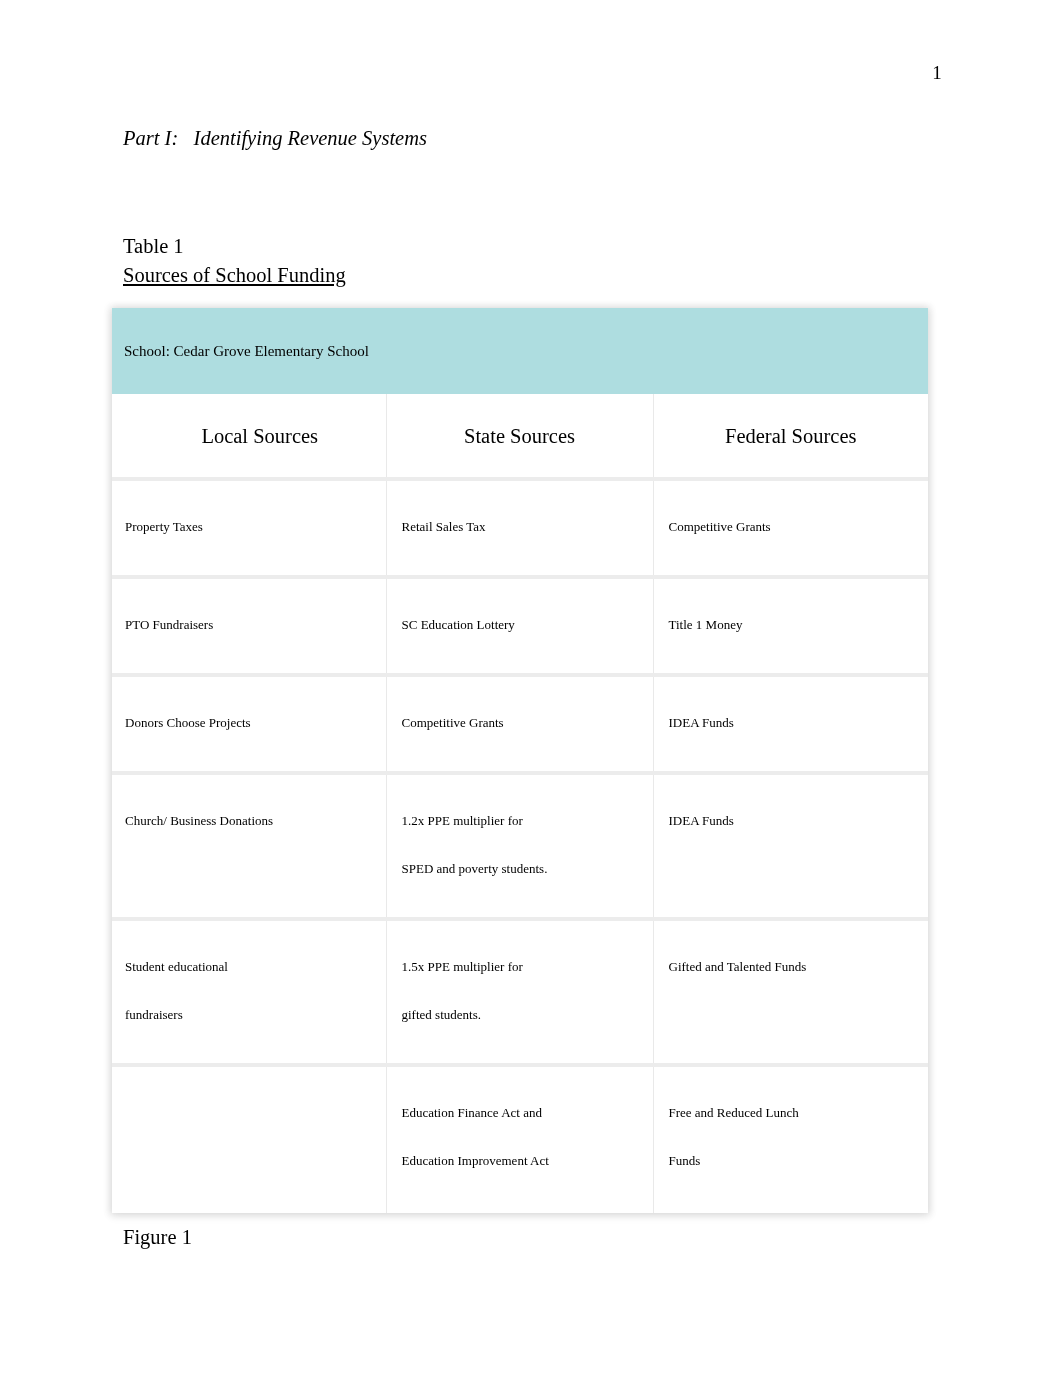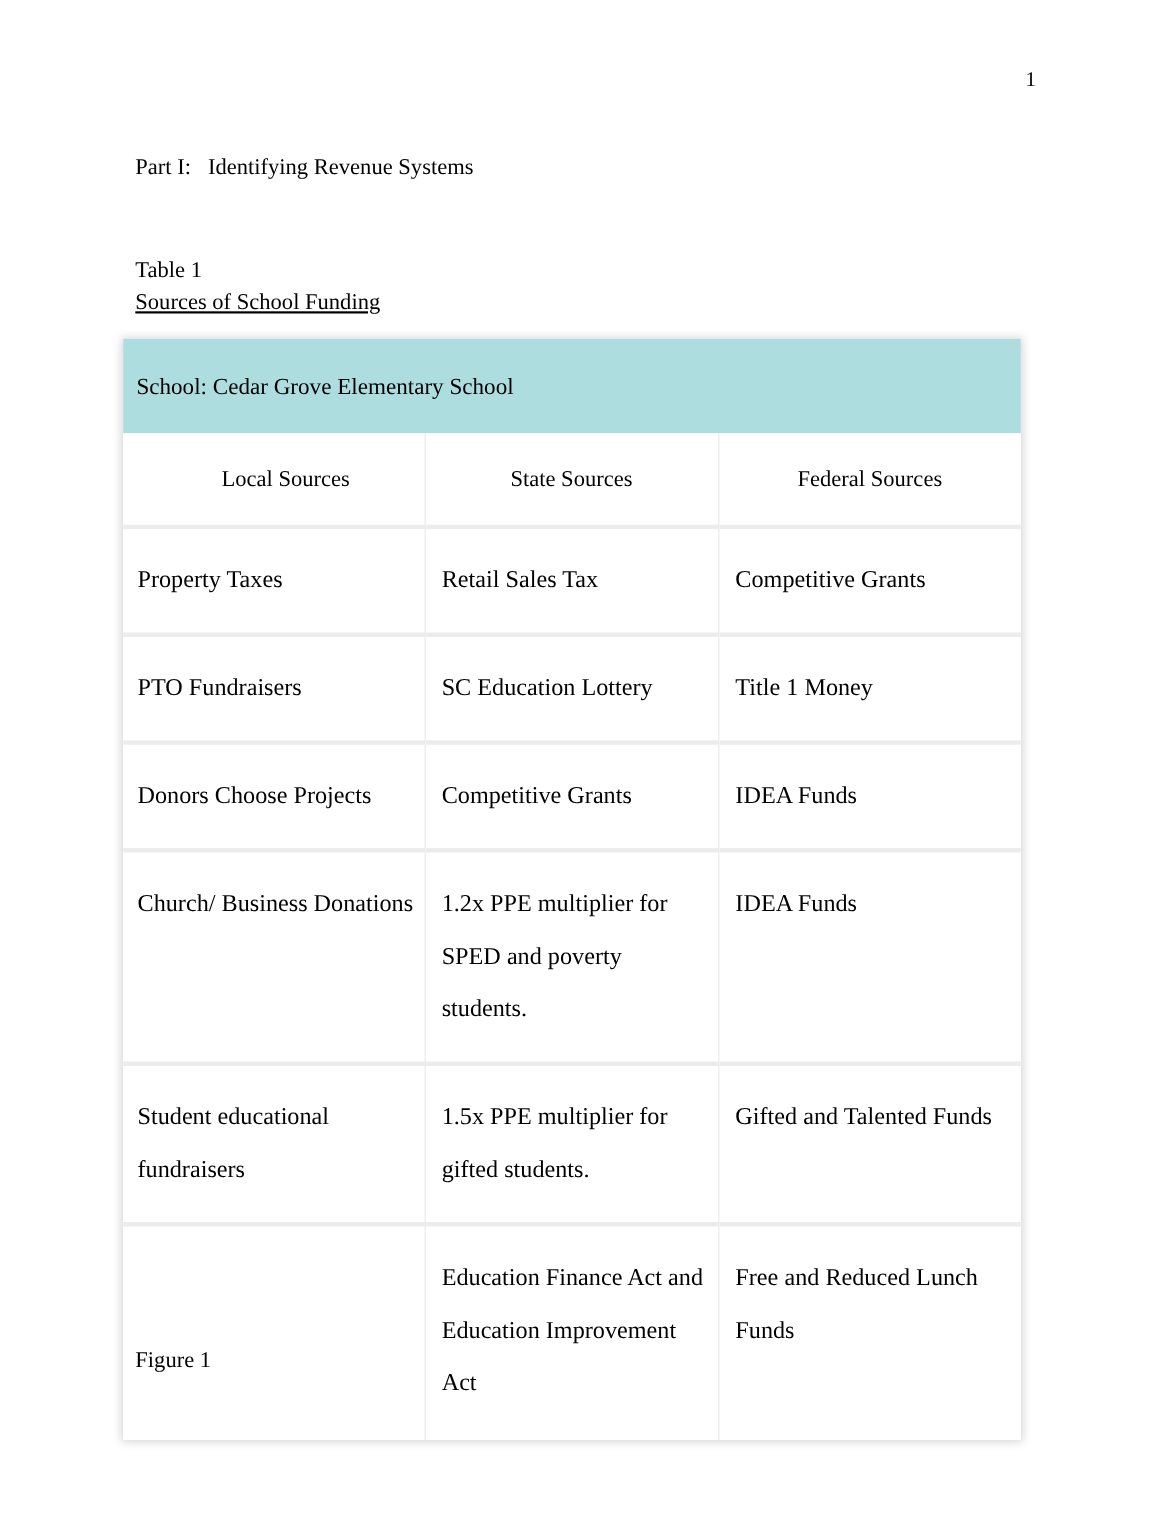--- a/index.html
+++ b/index.html
@@ -35,21 +35,21 @@
   }
 
   
   .doc-line {
     position: absolute;
     left: 123px;
     font-size: 20.5px;
     line-height: 28px;
     white-space: pre;
   }
-  .line-part   { top: 138px; }
+  .line-part   { top: 124px; font-style: italic; }
   .line-table  { top: 192px; margin-top: 40px; }
   .line-source { top: 261px; text-decoration: underline; }
   .line-figure { top: 1223px; }
 
   
   .table-wrap {
     position: absolute;
     left: 112px;
     top: 308px;
     width: 816px;
@@ -65,21 +65,21 @@
   }
   table.funding col.c-local   { width: 274px; }
   table.funding col.c-state   { width: 267px; }
   table.funding col.c-federal { width: 275px; }
 
   
   td.banner {
     background: #aedde0;
     height: 86px;
     padding: 0 0 0 12px;
-    font-size: 21px;
+    font-size: 15px;
     line-height: 28px;
     vertical-align: middle;
     border: none;
   }
 
   
   tr.col-head td {
     height: 83px;
     text-align: center;
     vertical-align: middle;
@@ -88,21 +88,21 @@
     background: #ffffff;
     border-left: 1px solid #e9e9e9;
     border-bottom: 4px solid #ececec;
     padding: 0 6px;
   }
   tr.col-head td:first-child { border-left: none; padding-left: 28px; }
 
   
   tr.data td {
     vertical-align: top;
-    font-size: 22px;
+    font-size: 13px;
     line-height: 48px;
     background: #ffffff;
     border-left: 1px solid #e9e9e9;
     border-bottom: 4px solid #ececec;
     padding: 22px 8px 24px 13px;
     white-space: pre-line;
   }
   tr.data td:first-child { border-left: none; }
   tr.data:last-child td  { border-bottom: none; padding-bottom: 28px; }
 

